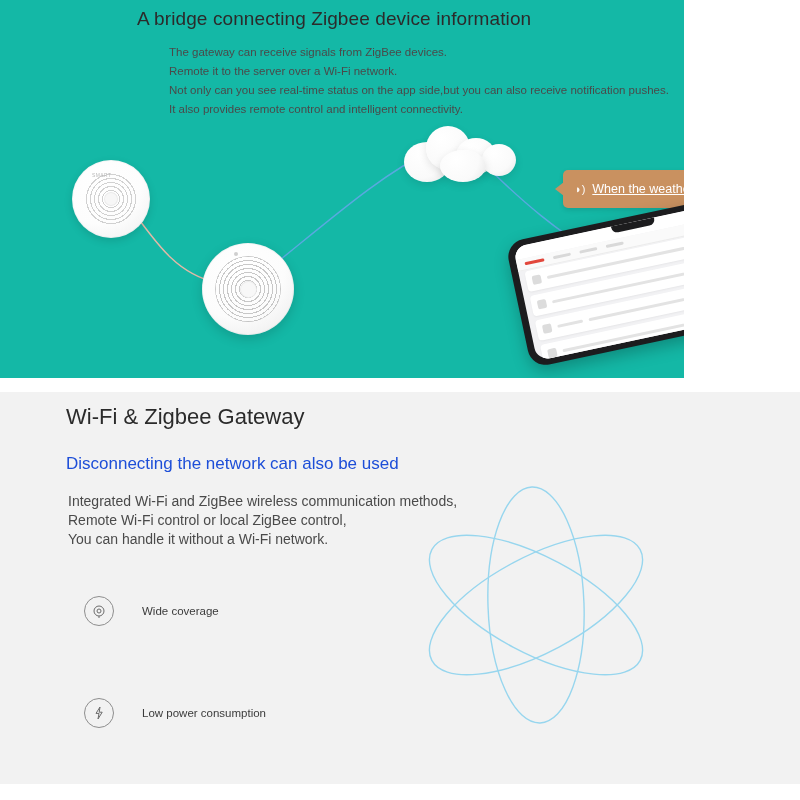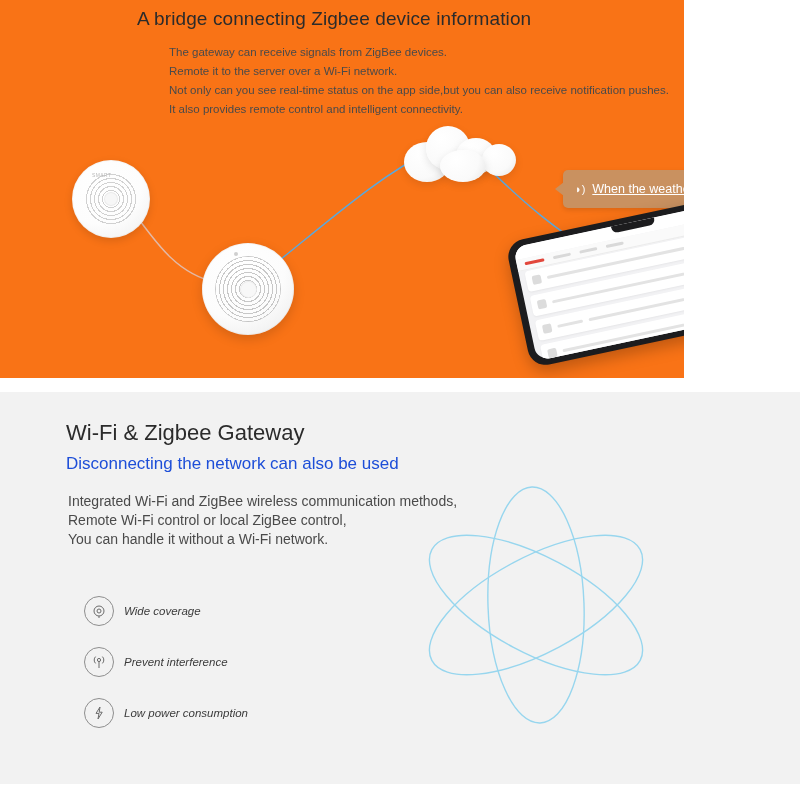--- a/index.html
+++ b/index.html
@@ -9,21 +9,21 @@
     font-family: "Liberation Sans", sans-serif;
     color: #333;
     overflow: hidden;
   }
 
   
   .section-one {
     position: relative;
     width: 684px;
     height: 378px;
-    background: #f97316;
+    background: #14b8a6;
     overflow: hidden;
   }
   .s1-title {
     position: absolute;
     left: 137px; top: 8px;
     font-size: 19px;
     font-weight: 400;
     color: #2b2b2b;
     letter-spacing: .1px;
   }
@@ -192,36 +192,36 @@
     background: #f2f2f2;
     overflow: hidden;
   }
   .s2-inner {
     position: absolute; left: 67px; top: 0;
     width: 666px; height: 392px;
     background: #f2f2f2;
     overflow: hidden;
   }
   .s2-title {
-    position: absolute; left: 66px; top: 28px;
+    position: absolute; left: 66px; top: 12px;
     font-size: 22px; font-weight: 400; color: #2b2b2b;
   }
   .s2-sub {
     position: absolute; left: 66px; top: 62px;
     font-size: 17px; font-weight: 400; color: #1d4ed8;
   }
   .s2-lines {
     position: absolute; left: 68px; top: 100px;
     font-size: 14px; line-height: 19px; color: #4a4a4a;
   }
   .s2-lines div { white-space: nowrap; }
 
   .feature {
     position: absolute; left: 84px;
-    display: flex; align-items: center; gap: 10px; font-style: italic;
+    display: flex; align-items: center; gap: 28px;
   }
   .feature .circ {
     width: 30px; height: 30px; border-radius: 50%;
     border: 1px solid #8e8e8e;
     display: flex; align-items: center; justify-content: center;
     color: #6b6b6b;
   }
   .feature .lbl { font-size: 11.5px; color: #3b3b3b; }
   .f1 { top: 204px; }
   .f2 { top: 255px; }
@@ -341,31 +341,20 @@
     <span class="circ">
       <svg width="16" height="16" viewBox="0 0 16 16" fill="none" stroke="#6b6b6b" stroke-width="1">
         <circle cx="8" cy="8" r="2"></circle>
           <circle cx="8" cy="8" r="5"></circle>
         <path d="M8 13 L8 15"></path>
       </svg>
     </span>
     <span class="lbl">Wide coverage</span>
   </div>
 
-  <div class="feature f2">
-    <span class="circ">
-      <svg width="16" height="16" viewBox="0 0 16 16" fill="none" stroke="#6b6b6b" stroke-width="1">
-        <circle cx="8" cy="6" r="1.6"></circle>
-        <path d="M4.6 9.4 A4.8 4.8 0 0 1 4.6 2.6"></path>
-        <path d="M11.4 2.6 A4.8 4.8 0 0 1 11.4 9.4"></path>
-        <path d="M8 7.6 L8 14"></path>
-      </svg>
-    </span>
-    <span class="lbl">Prevent interference</span>
-  </div>
 
   <div class="feature f3">
     <span class="circ">
       <svg width="16" height="16" viewBox="0 0 16 16" fill="none" stroke="#6b6b6b" stroke-width="1">
         <path d="M9 2 L5 8.4 H8 L7 14 L11.2 7.2 H8.2 Z"></path>
       </svg>
     </span>
     <span class="lbl">Low power consumption</span>
   </div>
 </div>

